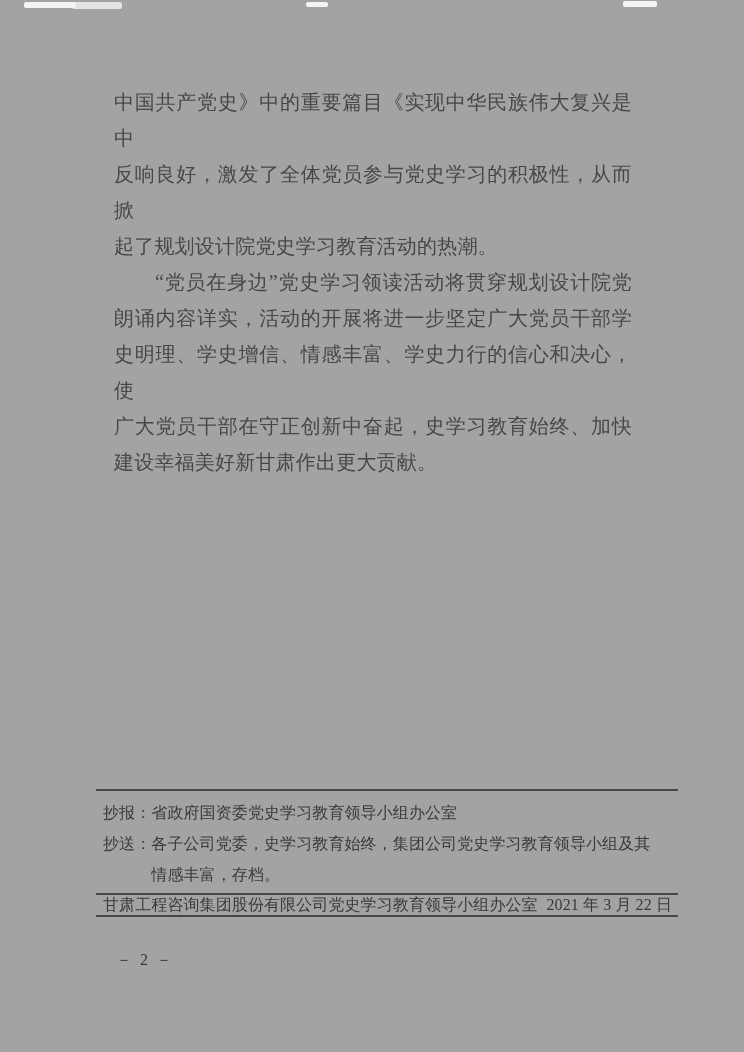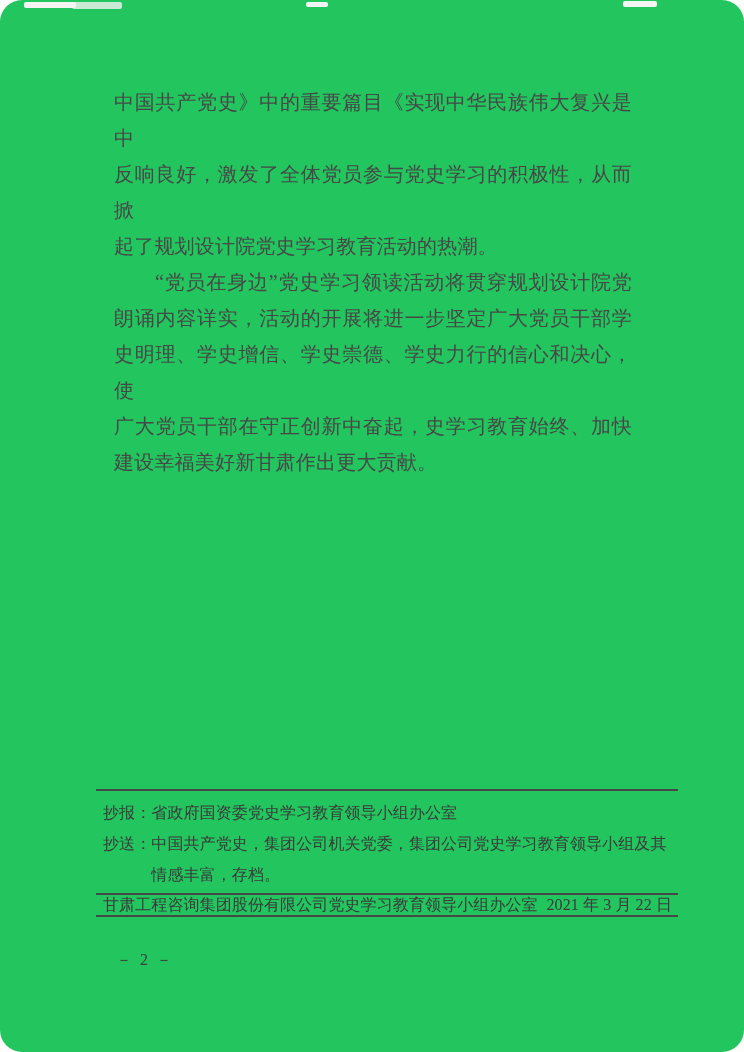--- a/index.html
+++ b/index.html
@@ -4,24 +4,23 @@
 <style>
   html, body {
     margin: 0;
     padding: 0;
     background: #fdfdfc;
   }
   .page {
     position: relative;
     width: 744px;
     height: 1052px;
-    background: #22c55e;
+    background: #a3a3a3;
     overflow: hidden;
     font-family: "Liberation Serif", "DejaVu Serif", serif;
-    border-radius: 22px;
   }
   
   .scan-mark {
     position: absolute;
     background: #f4f4f2;
     border-radius: 2px;
   }
   .scan-mark.m1 { left: 24px; top: 2px; width: 52px; height: 6px; }
   .scan-mark.m2 { left: 72px; top: 2px; width: 50px; height: 7px; opacity: .8; }
   .scan-mark.m3 { left: 306px; top: 2px; width: 22px; height: 5px; }
@@ -117,38 +116,38 @@
 
   <div class="body-block">
     <div>
       <div class="body-line fill">中国共产党史》中的重要篇目《实现中华民族伟大复兴是中</div>
       <div class="body-line fill">反响良好，激发了全体党员参与党史学习的积极性，从而掀</div>
       <div class="body-line">起了规划设计院党史学习教育活动的热潮。</div>
     </div>
     <div>
       <div class="body-line fill indent">“党员在身边”党史学习领读活动将贯穿规划设计院党</div>
       <div class="body-line fill">朗诵内容详实，活动的开展将进一步坚定广大党员干部学</div>
-      <div class="body-line fill">史明理、学史增信、学史崇德、学史力行的信心和决心，使</div>
+      <div class="body-line fill">史明理、学史增信、情感丰富、学史力行的信心和决心，使</div>
       <div class="body-line fill">广大党员干部在守正创新中奋起，史学习教育始终、加快</div>
       <div class="body-line">建设幸福美好新甘肃作出更大贡献。</div>
     </div>
   </div>
 
   <div class="footer-block">
     <div class="rule"></div>
 
     <div class="dist-rows">
       <div class="dist-row">
         <span class="dist-label">抄报：</span>
         <span class="dist-value">省政府国资委党史学习教育领导小组办公室</span>
       </div>
       <div class="dist-row">
         <span class="dist-label">抄送：</span>
         <span class="dist-value">
-          <span style="display:block;">中国共产党史，集团公司机关党委，集团公司党史学习教育领导小组及其</span>
+          <span style="display:block;">各子公司党委，史学习教育始终，集团公司党史学习教育领导小组及其</span>
           <span style="display:block;">情感丰富，存档。</span>
         </span>
       </div>
     </div>
 
     <div class="rule"></div>
 
     <div class="office-row">
       <span class="office-name">甘肃工程咨询集团股份有限公司党史学习教育领导小组办公室</span>
       <span class="issue-date">2021 年 3 月 22 日</span>

